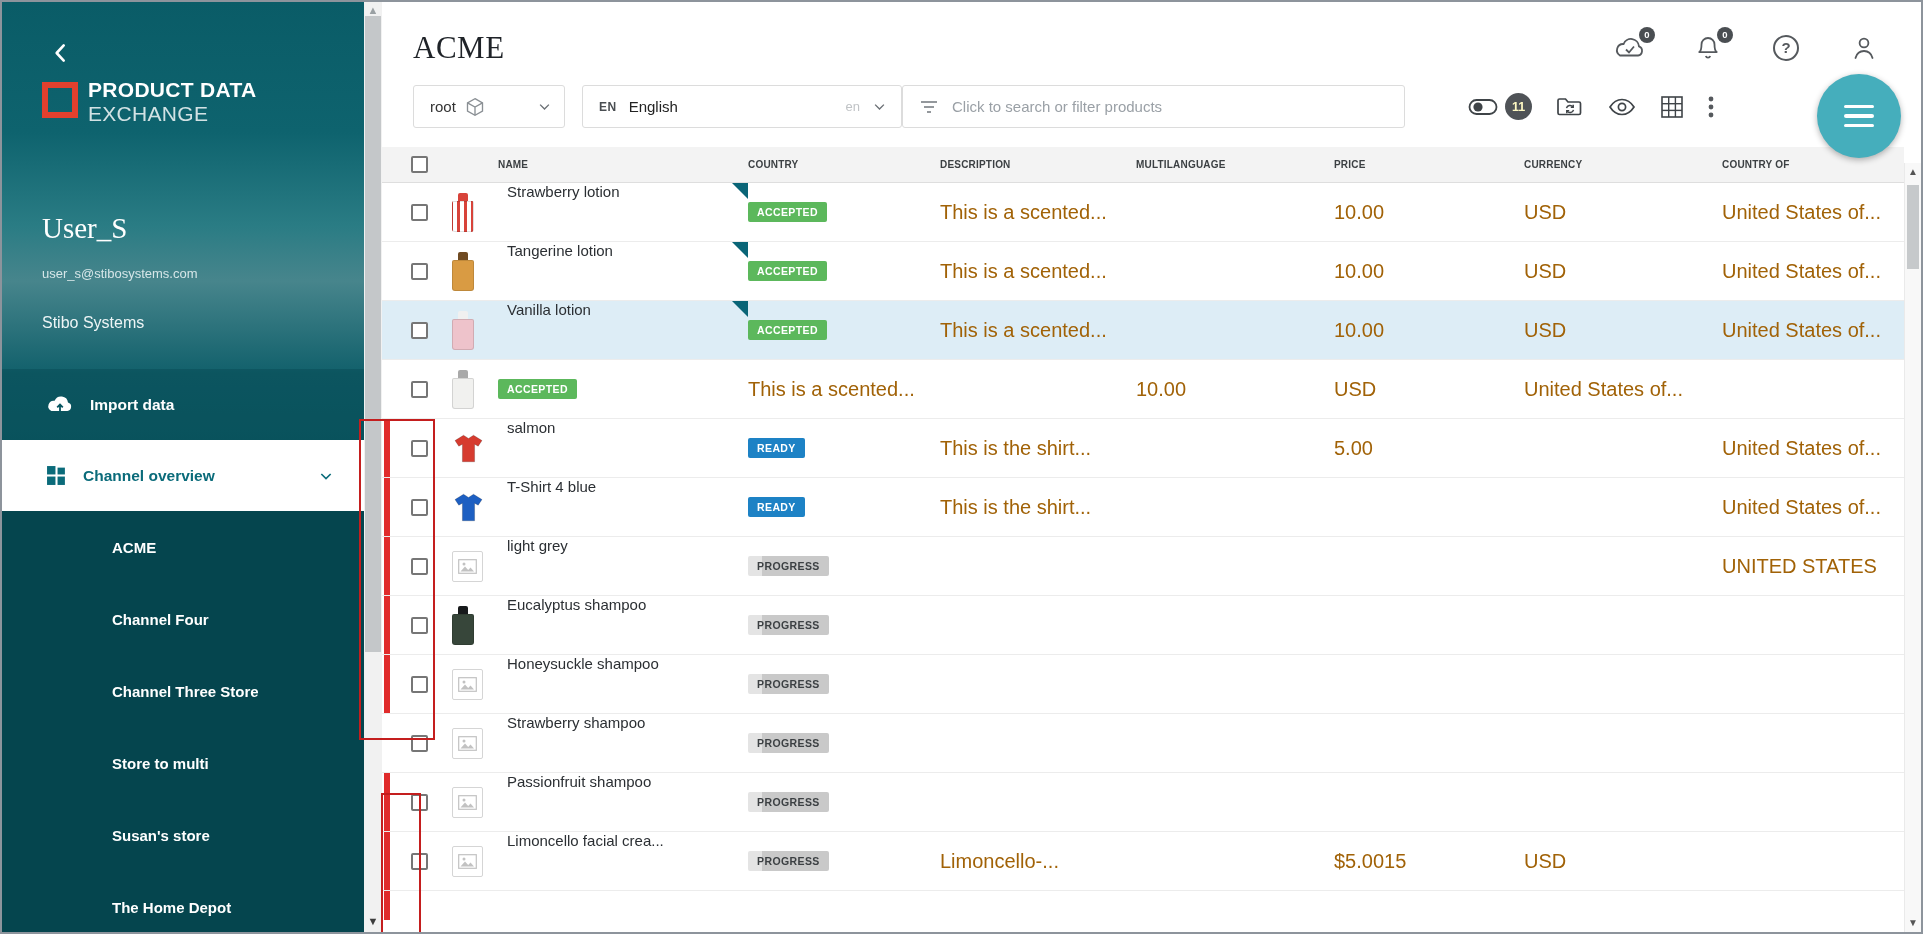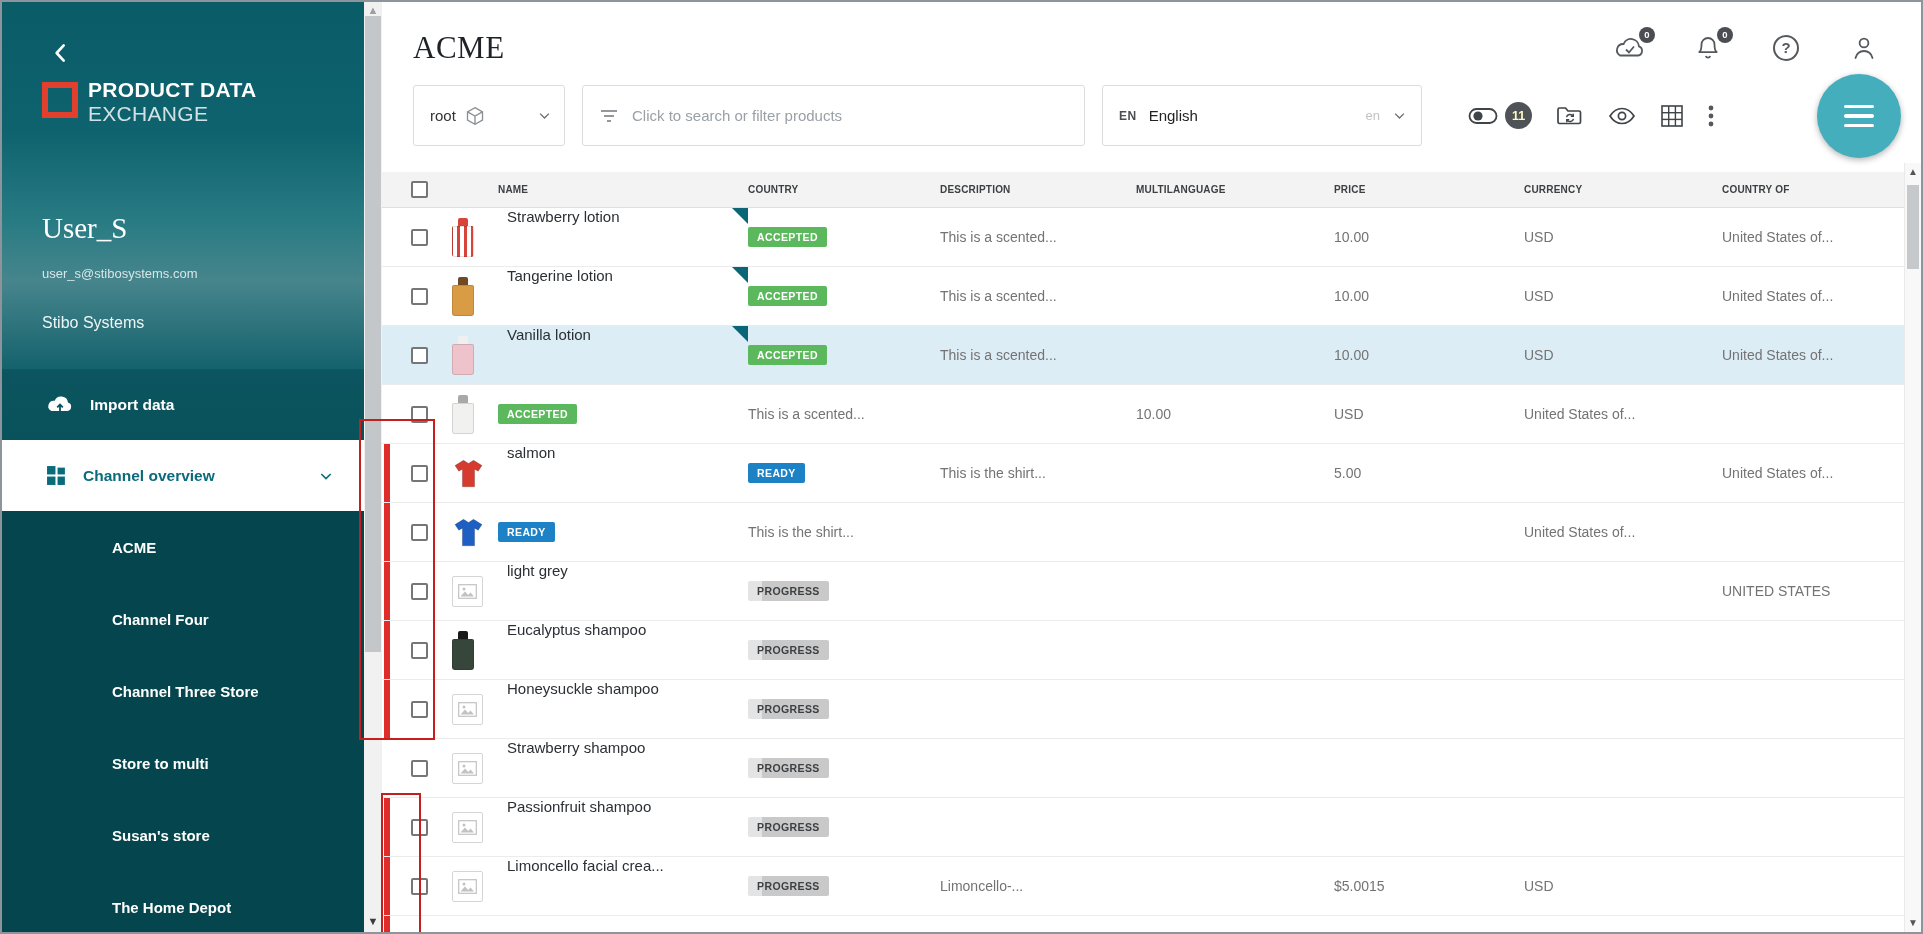--- a/index.html
+++ b/index.html
@@ -41,21 +41,21 @@
 
   
   .main{position:relative;flex:1 1 auto;height:100%;background:#fff}
   .main-header{height:83px;display:flex;align-items:center;padding:8px 40px 0 31px}
   .title{font-family:"Liberation Serif",serif;font-size:31px;font-weight:400;color:#1f2328;letter-spacing:.5px}
   .header-icons{margin-left:auto;display:flex;align-items:center;gap:44px}
   .hicon{position:relative;display:flex;align-items:center;justify-content:center;width:34px;height:30px;cursor:pointer}
   .badge-dot{position:absolute;top:-6px;right:-8px;width:16px;height:16px;border-radius:50%;background:#4a4e52;color:#fff;font-size:9.5px;font-weight:bold;display:flex;align-items:center;justify-content:center}
   .help-circle{width:26px;height:26px;border-radius:50%;border:2px solid #55595d;color:#55595d;font-size:15px;font-weight:bold;display:flex;align-items:center;justify-content:center}
 
-  .toolbar{display:flex;align-items:stretch;height:61px;margin:0 0 26px 31px}
+  .toolbar{display:flex;align-items:stretch;height:43px;margin:0 0 19px 31px}
   .tb-box{border:1px solid #dcdcdc;border-radius:3px;background:#fff;display:flex;align-items:center}
   .root-select{width:152px;padding:0 12px 0 16px;gap:9px;margin-right:17px;cursor:pointer}
   .root-label{font-size:15px;color:#333}
   .spacer{flex:1}
   .search-box{width:503px;padding:0 16px;gap:13px;margin-right:17px}
   .search-input{border:none;outline:none;flex:1;font-size:15px;color:#333;font-family:inherit;background:transparent}
   .search-input::placeholder{color:#9aa0a6}
   .lang-select{width:320px;padding:0 14px 0 16px;gap:12px;cursor:pointer}
   .lang-code{font-size:12px;font-weight:bold;color:#4a4e52;letter-spacing:.5px}
   .lang-name{font-size:15px;color:#222}
@@ -74,21 +74,21 @@
   .th{font-size:10px;font-weight:bold;color:#3c4043;letter-spacing:.2px;overflow:hidden;white-space:nowrap}
   .trow{height:59px;border-bottom:1px solid #ececec;background:#fff}
   .trow.selected{background:var(--sel)}
   .trow.partial{height:29px;border-bottom:none}
   .cb-cell{display:flex;justify-content:flex-start;padding-left:7px}
   .checkbox{display:inline-block;width:17px;height:17px;border:2px solid #767676;border-radius:2px;background:#fff;cursor:pointer}
   .thumb-cell{display:flex;align-items:center;padding-left:4px}
   .name-cell{position:relative;height:100%;display:flex;align-items:flex-start;padding-left:9px}
   .name-text{font-size:15px;color:#2b2f33;white-space:nowrap;overflow:hidden;text-overflow:ellipsis}
   .corner{position:absolute;top:0;right:0;width:0;height:0;border-top:16px solid var(--corner);border-left:16px solid transparent}
-  .txt{font-size:14px;color:#737373;overflow:hidden;white-space:nowrap;text-overflow:ellipsis;padding-right:10px}
+  .txt{font-size:20px;color:#a16207;overflow:hidden;white-space:nowrap;text-overflow:ellipsis;padding-right:10px}
   .badge{display:inline-block;padding:4px 9px;font-size:10.5px;font-weight:bold;color:#fff;border-radius:2px;letter-spacing:.4px}
   .badge.accepted{background:var(--st-accepted)}
   .badge.ready{background:var(--st-ready)}
   .badge.progress{background:linear-gradient(90deg,#e4e4e4 0 17%,var(--st-progress) 17%);color:#3c4043}
   .red-bar{position:absolute;left:2px;top:0;bottom:0;width:6px;background:var(--flag)}
   .bottle{display:inline-block}
   .bottle .cap{display:block;width:10px;height:8px;margin:0 auto;border-radius:2px 2px 0 0}
   .bottle .body{display:block;width:22px;height:31px;border-radius:2px 2px 3px 3px;border:1px solid rgba(0,0,0,.12)}
   .ph{width:31px;height:31px;border:1px solid #d5d5d5;background:#fff;display:flex;align-items:center;justify-content:center;border-radius:2px}
 
@@ -201,35 +201,35 @@
         <span class="root-label">root</span>
         <svg width="20" height="20" viewBox="0 0 24 24">
           <path d="M12 2 21 7v10l-9 5-9-5V7Z" fill="none" stroke="#8a8f94" stroke-width="1.6"></path>
           <path d="M3 7l9 5 9-5M12 12v10" fill="none" stroke="#8a8f94" stroke-width="1.6"></path>
         </svg>
         <span class="spacer"></span>
         <svg width="15" height="15" viewBox="0 0 24 24">
             <polyline points="5,9 12,16 19,9" fill="none" stroke="#6b7075" stroke-width="2.2"></polyline>
           </svg>
       </div>
+      <div class="tb-box lang-select">
+        <span class="lang-code">EN</span>
+        <span class="lang-name">English</span>
+        <span class="lang-short">en</span>
+        <svg width="15" height="15" viewBox="0 0 24 24">
+            <polyline points="5,9 12,16 19,9" fill="none" stroke="#6b7075" stroke-width="2.2"></polyline>
+          </svg>
+      </div>
       <div class="tb-box search-box">
         <svg width="20" height="18" viewBox="0 0 20 18">
           <line x1="2" y1="4" x2="18" y2="4" stroke="#7a7f84" stroke-width="1.6"></line>
           <line x1="5" y1="9" x2="15" y2="9" stroke="#7a7f84" stroke-width="1.6"></line>
           <line x1="8" y1="14" x2="12" y2="14" stroke="#7a7f84" stroke-width="1.6"></line>
         </svg>
         <input class="search-input" type="text" placeholder="Click to search or filter products" style="">
-      </div>
-      <div class="tb-box lang-select">
-        <span class="lang-code">EN</span>
-        <span class="lang-name">English</span>
-        <span class="lang-short">en</span>
-        <svg width="15" height="15" viewBox="0 0 24 24">
-            <polyline points="5,9 12,16 19,9" fill="none" stroke="#6b7075" stroke-width="2.2"></polyline>
-          </svg>
       </div>
 
       <div class="tool-icons">
         <span class="toggle-group">
           <svg width="30" height="20" viewBox="0 0 30 20">
             <rect x="1.5" y="3" width="27" height="14" rx="7" fill="none" stroke="#3f4448" stroke-width="1.8"></rect>
             <circle cx="10" cy="10" r="4.6" fill="#3f4448"></circle>
           </svg>
           <span class="count-badge">11</span>
         </span>
@@ -389,20 +389,23 @@
           <div class="trow">
             <span class="red-bar"></span>
             <div class="cell cb-cell">
               <span class="checkbox"></span>
             </div>
             <div class="cell thumb-cell">
               <svg width="33" height="31" viewBox="0 0 33 31">
                 <path d="M11.5 2.2 16.5 5.4 21.5 2.2 30 7.6 26.2 13.2 22.6 11.2 22.6 28.8 10.4 28.8 10.4 11.2 6.8 13.2 3 7.6 Z" fill="#1d5fc2" stroke="rgba(0,0,0,.18)" stroke-width="1"></path>
               </svg>
             </div>
+            <div class="name-cell">
+              <span class="name-text">T-Shirt 4 blue</span>
+            </div>
             <div class="cell"><span class="badge ready">READY</span></div>
             <div class="txt">This is the shirt...</div>
             <div class="txt"></div>
             <div class="txt"></div>
             <div class="txt"></div>
             <div class="txt">United States of...</div>
           </div>
           <div class="trow">
             <span class="red-bar"></span>
             <div class="cell cb-cell">

